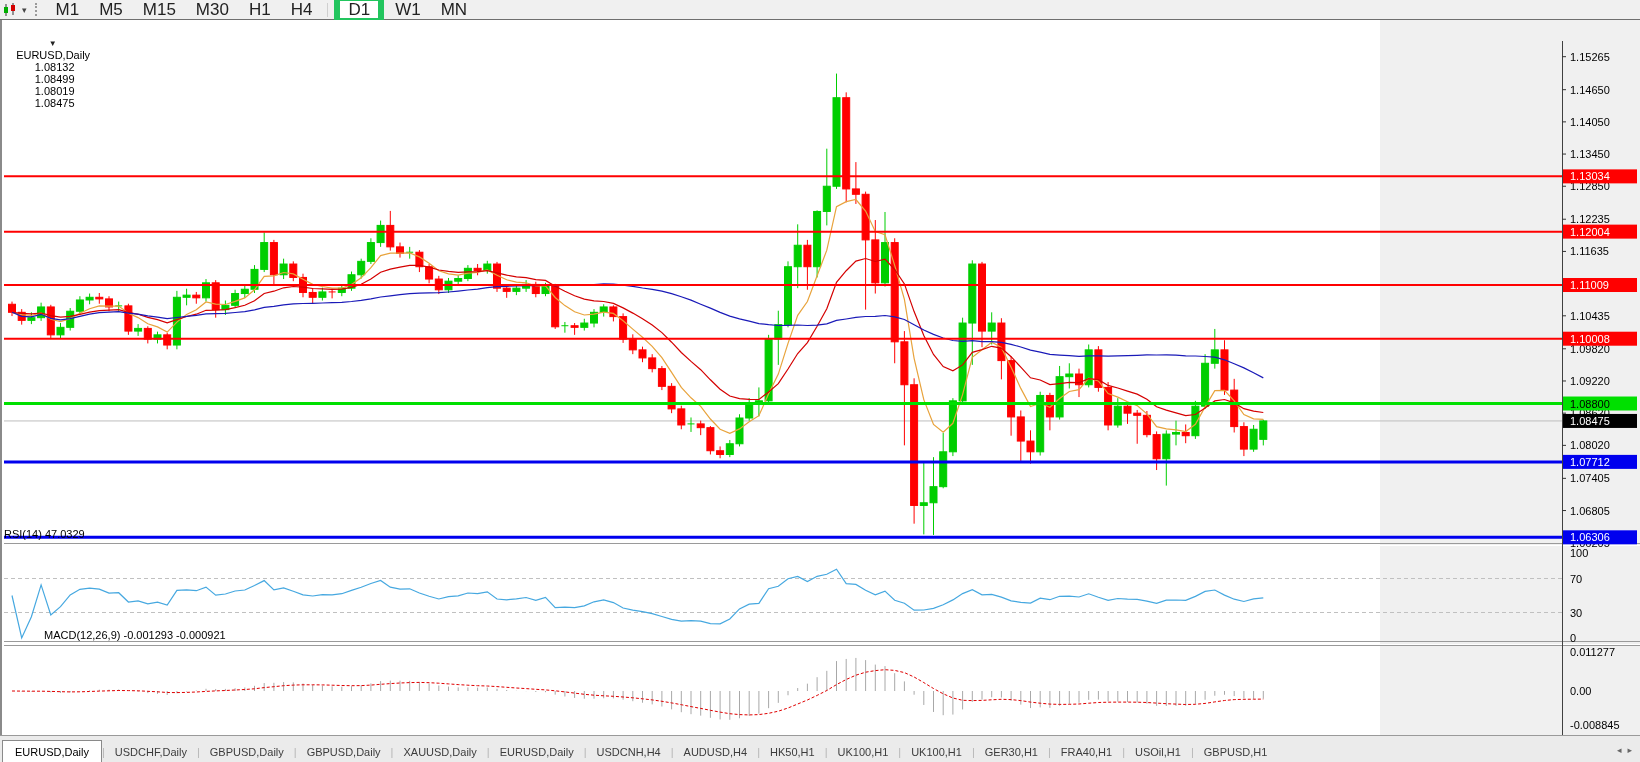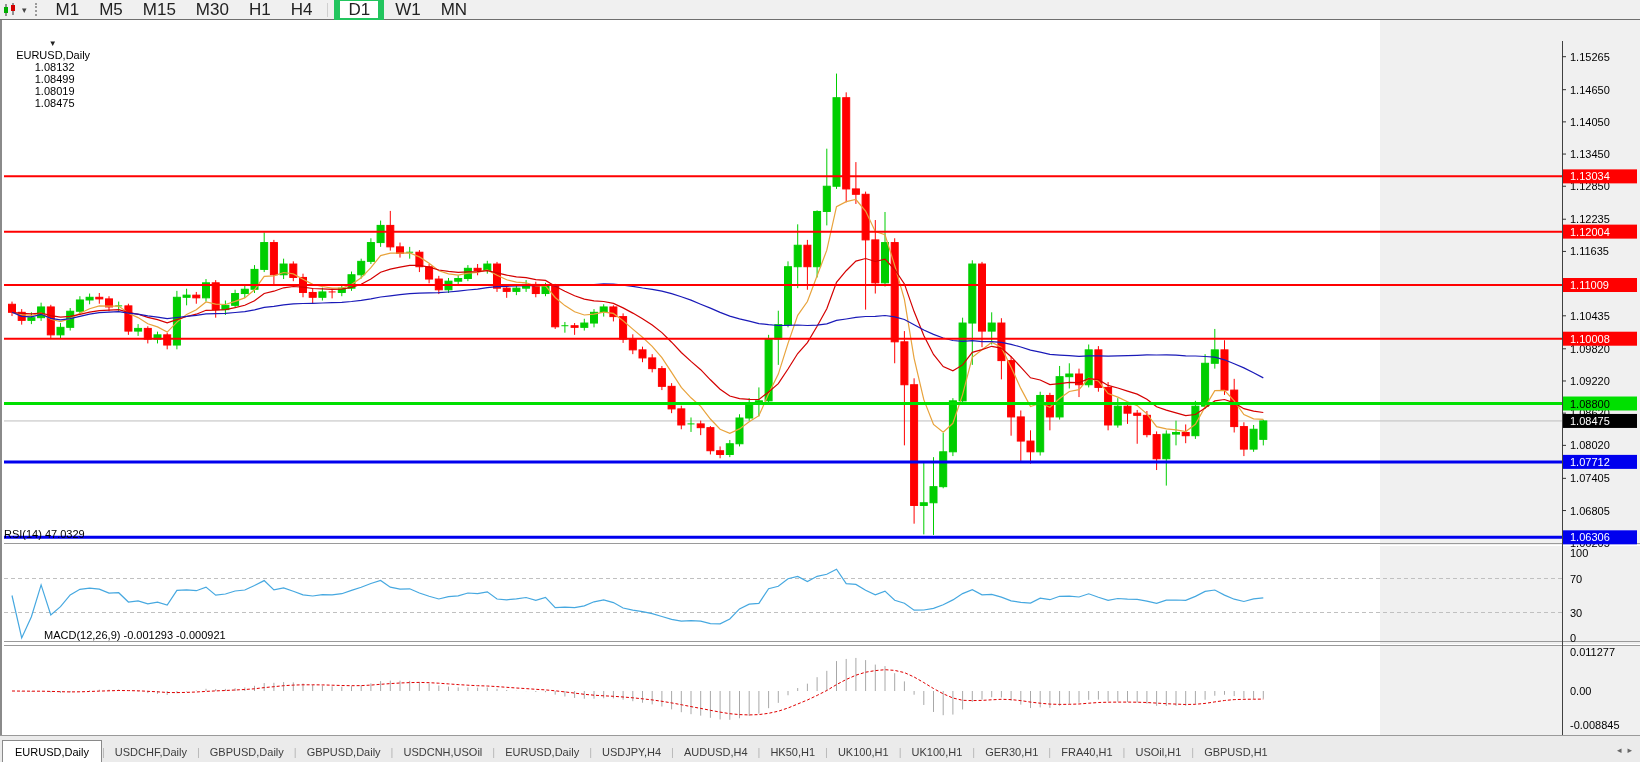--- a/index.html
+++ b/index.html
@@ -592,25 +592,25 @@
 <div class="tabbar">
   <span id="tab-items" style="display:flex;align-items:flex-end;">
       <span class="tab active">EURUSD,Daily</span>
       <span class="tabsep">|</span>
       <span class="tab">USDCHF,Daily</span>
       <span class="tabsep">|</span>
       <span class="tab">GBPUSD,Daily</span>
       <span class="tabsep">|</span>
       <span class="tab">GBPUSD,Daily</span>
       <span class="tabsep">|</span>
-      <span class="tab">USDCNH,USOil</span>
+      <span class="tab">XAUUSD,Daily</span>
       <span class="tabsep">|</span>
       <span class="tab">EURUSD,Daily</span>
       <span class="tabsep">|</span>
-      <span class="tab">USDJPY,H4</span>
+      <span class="tab">USDCNH,H4</span>
       <span class="tabsep">|</span>
       <span class="tab">AUDUSD,H4</span>
       <span class="tabsep">|</span>
       <span class="tab">HK50,H1</span>
       <span class="tabsep">|</span>
       <span class="tab">UK100,H1</span>
       <span class="tabsep">|</span>
       <span class="tab">UK100,H1</span>
       <span class="tabsep">|</span>
       <span class="tab">GER30,H1</span>

